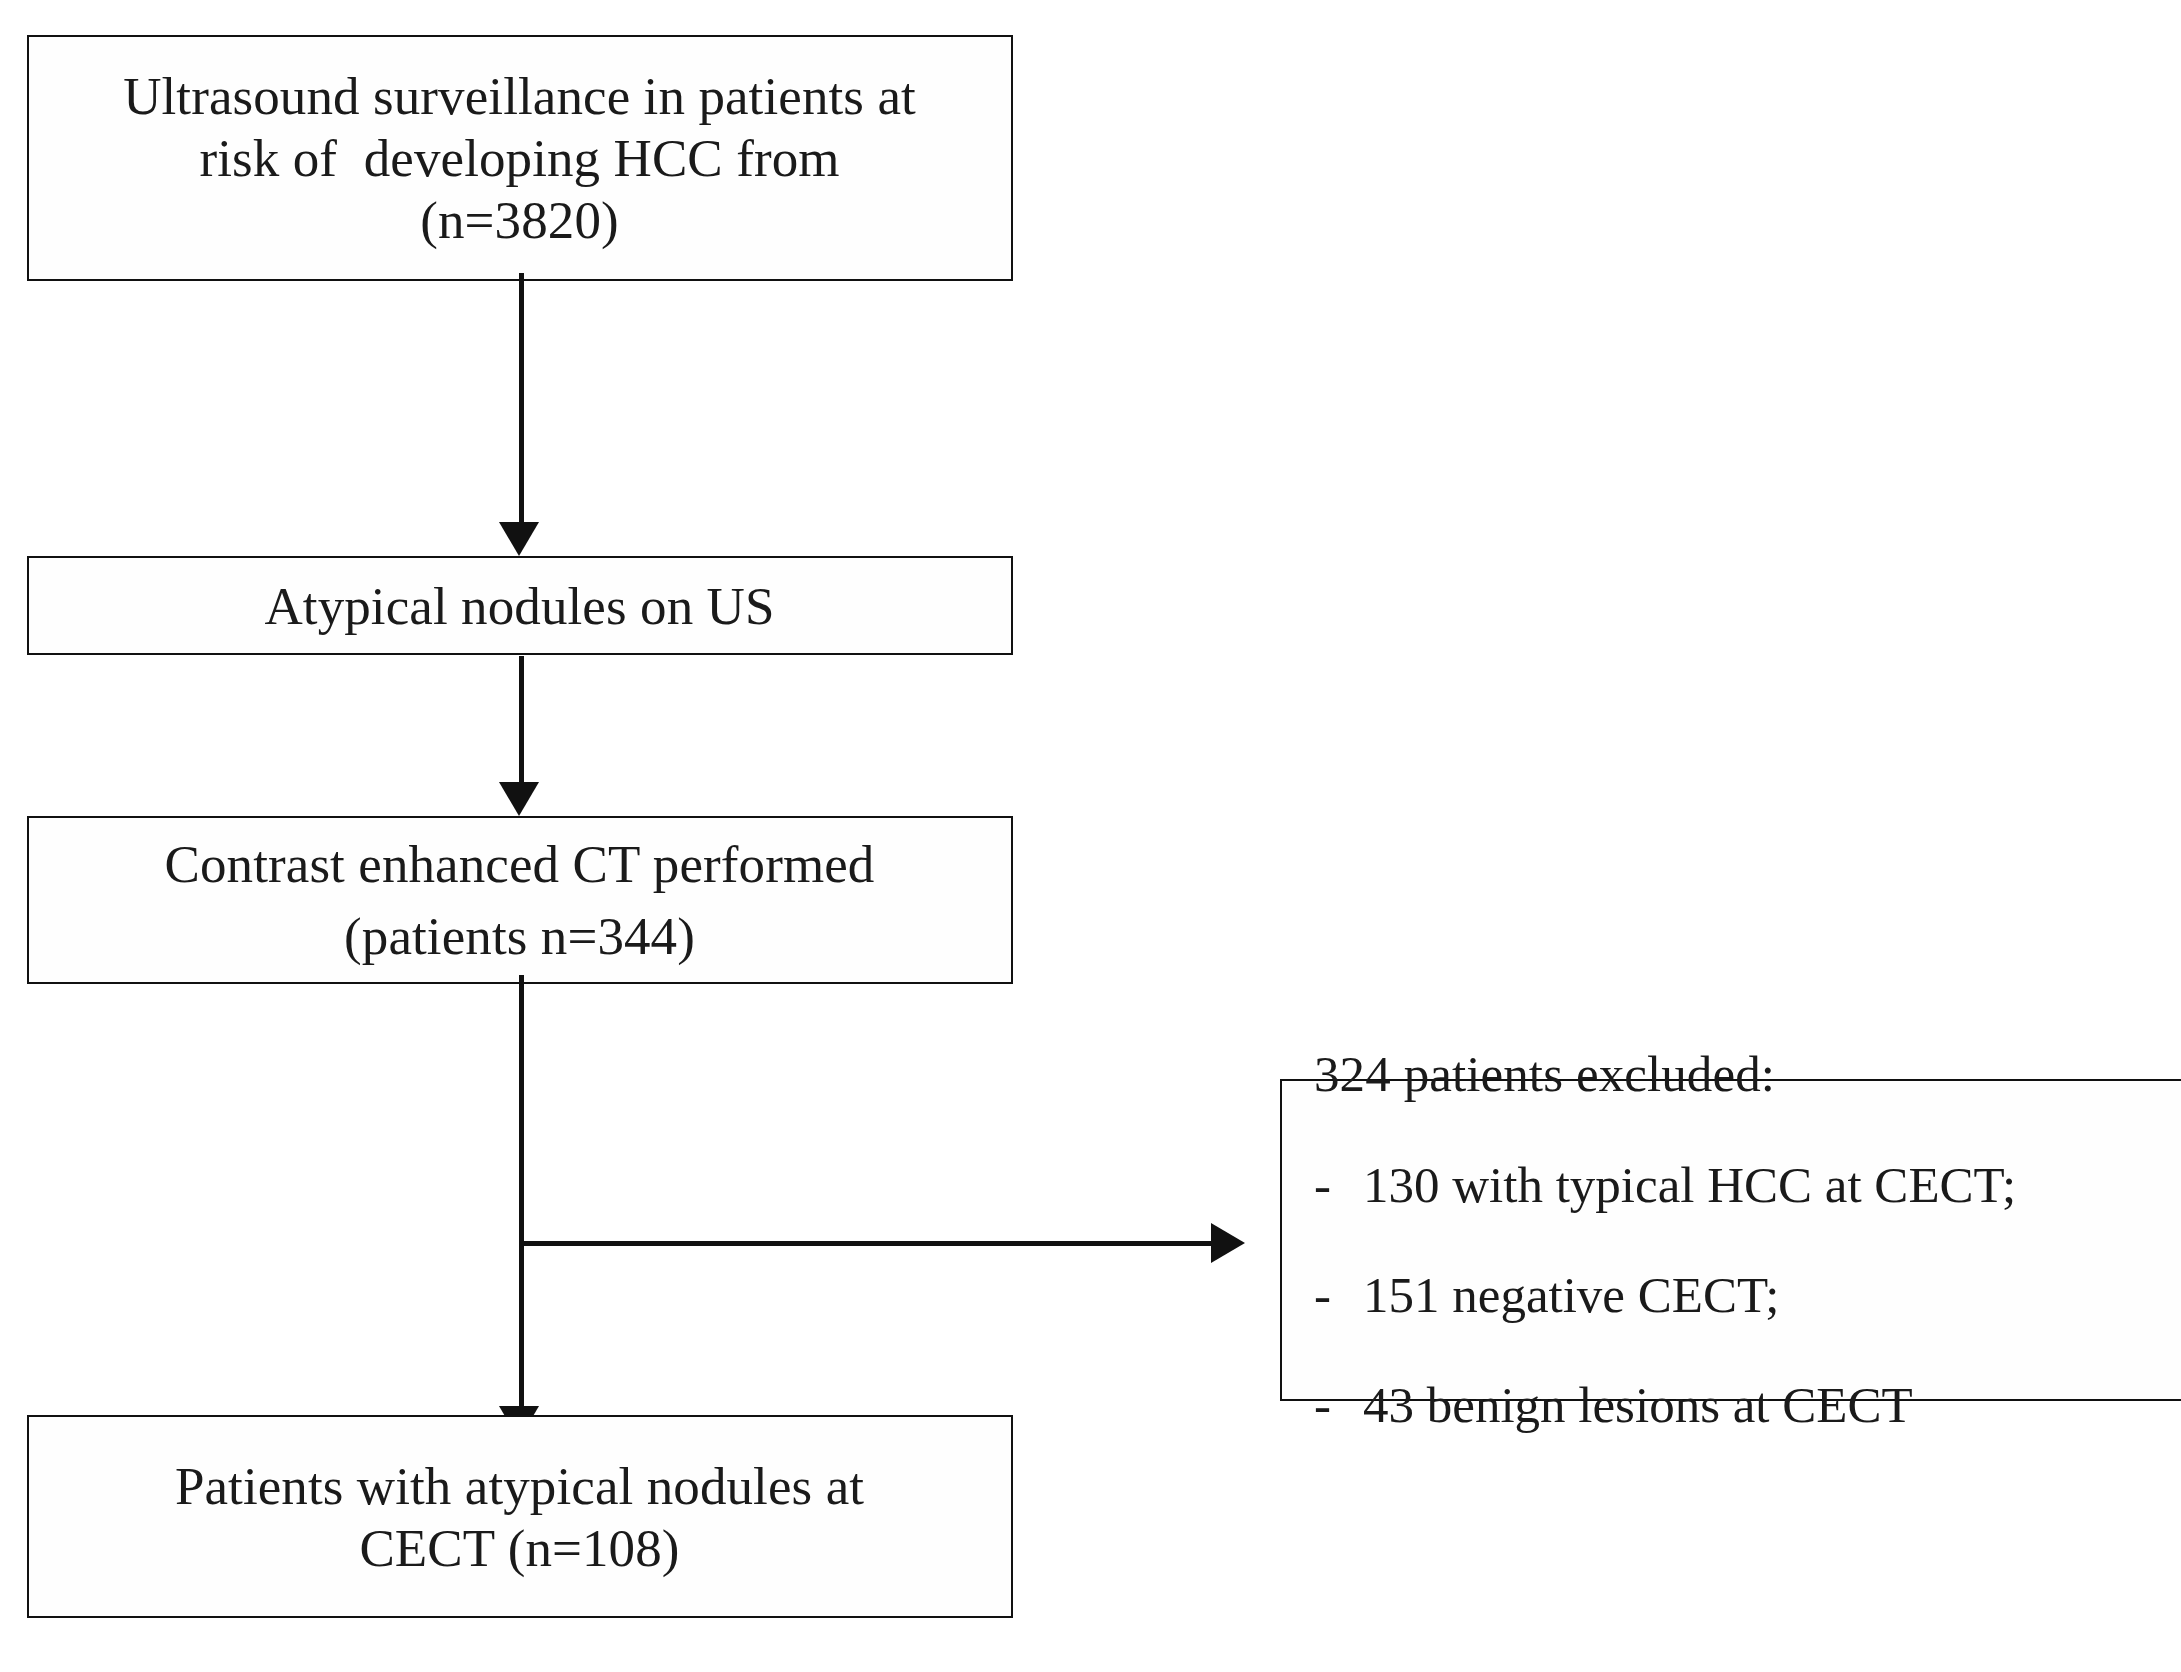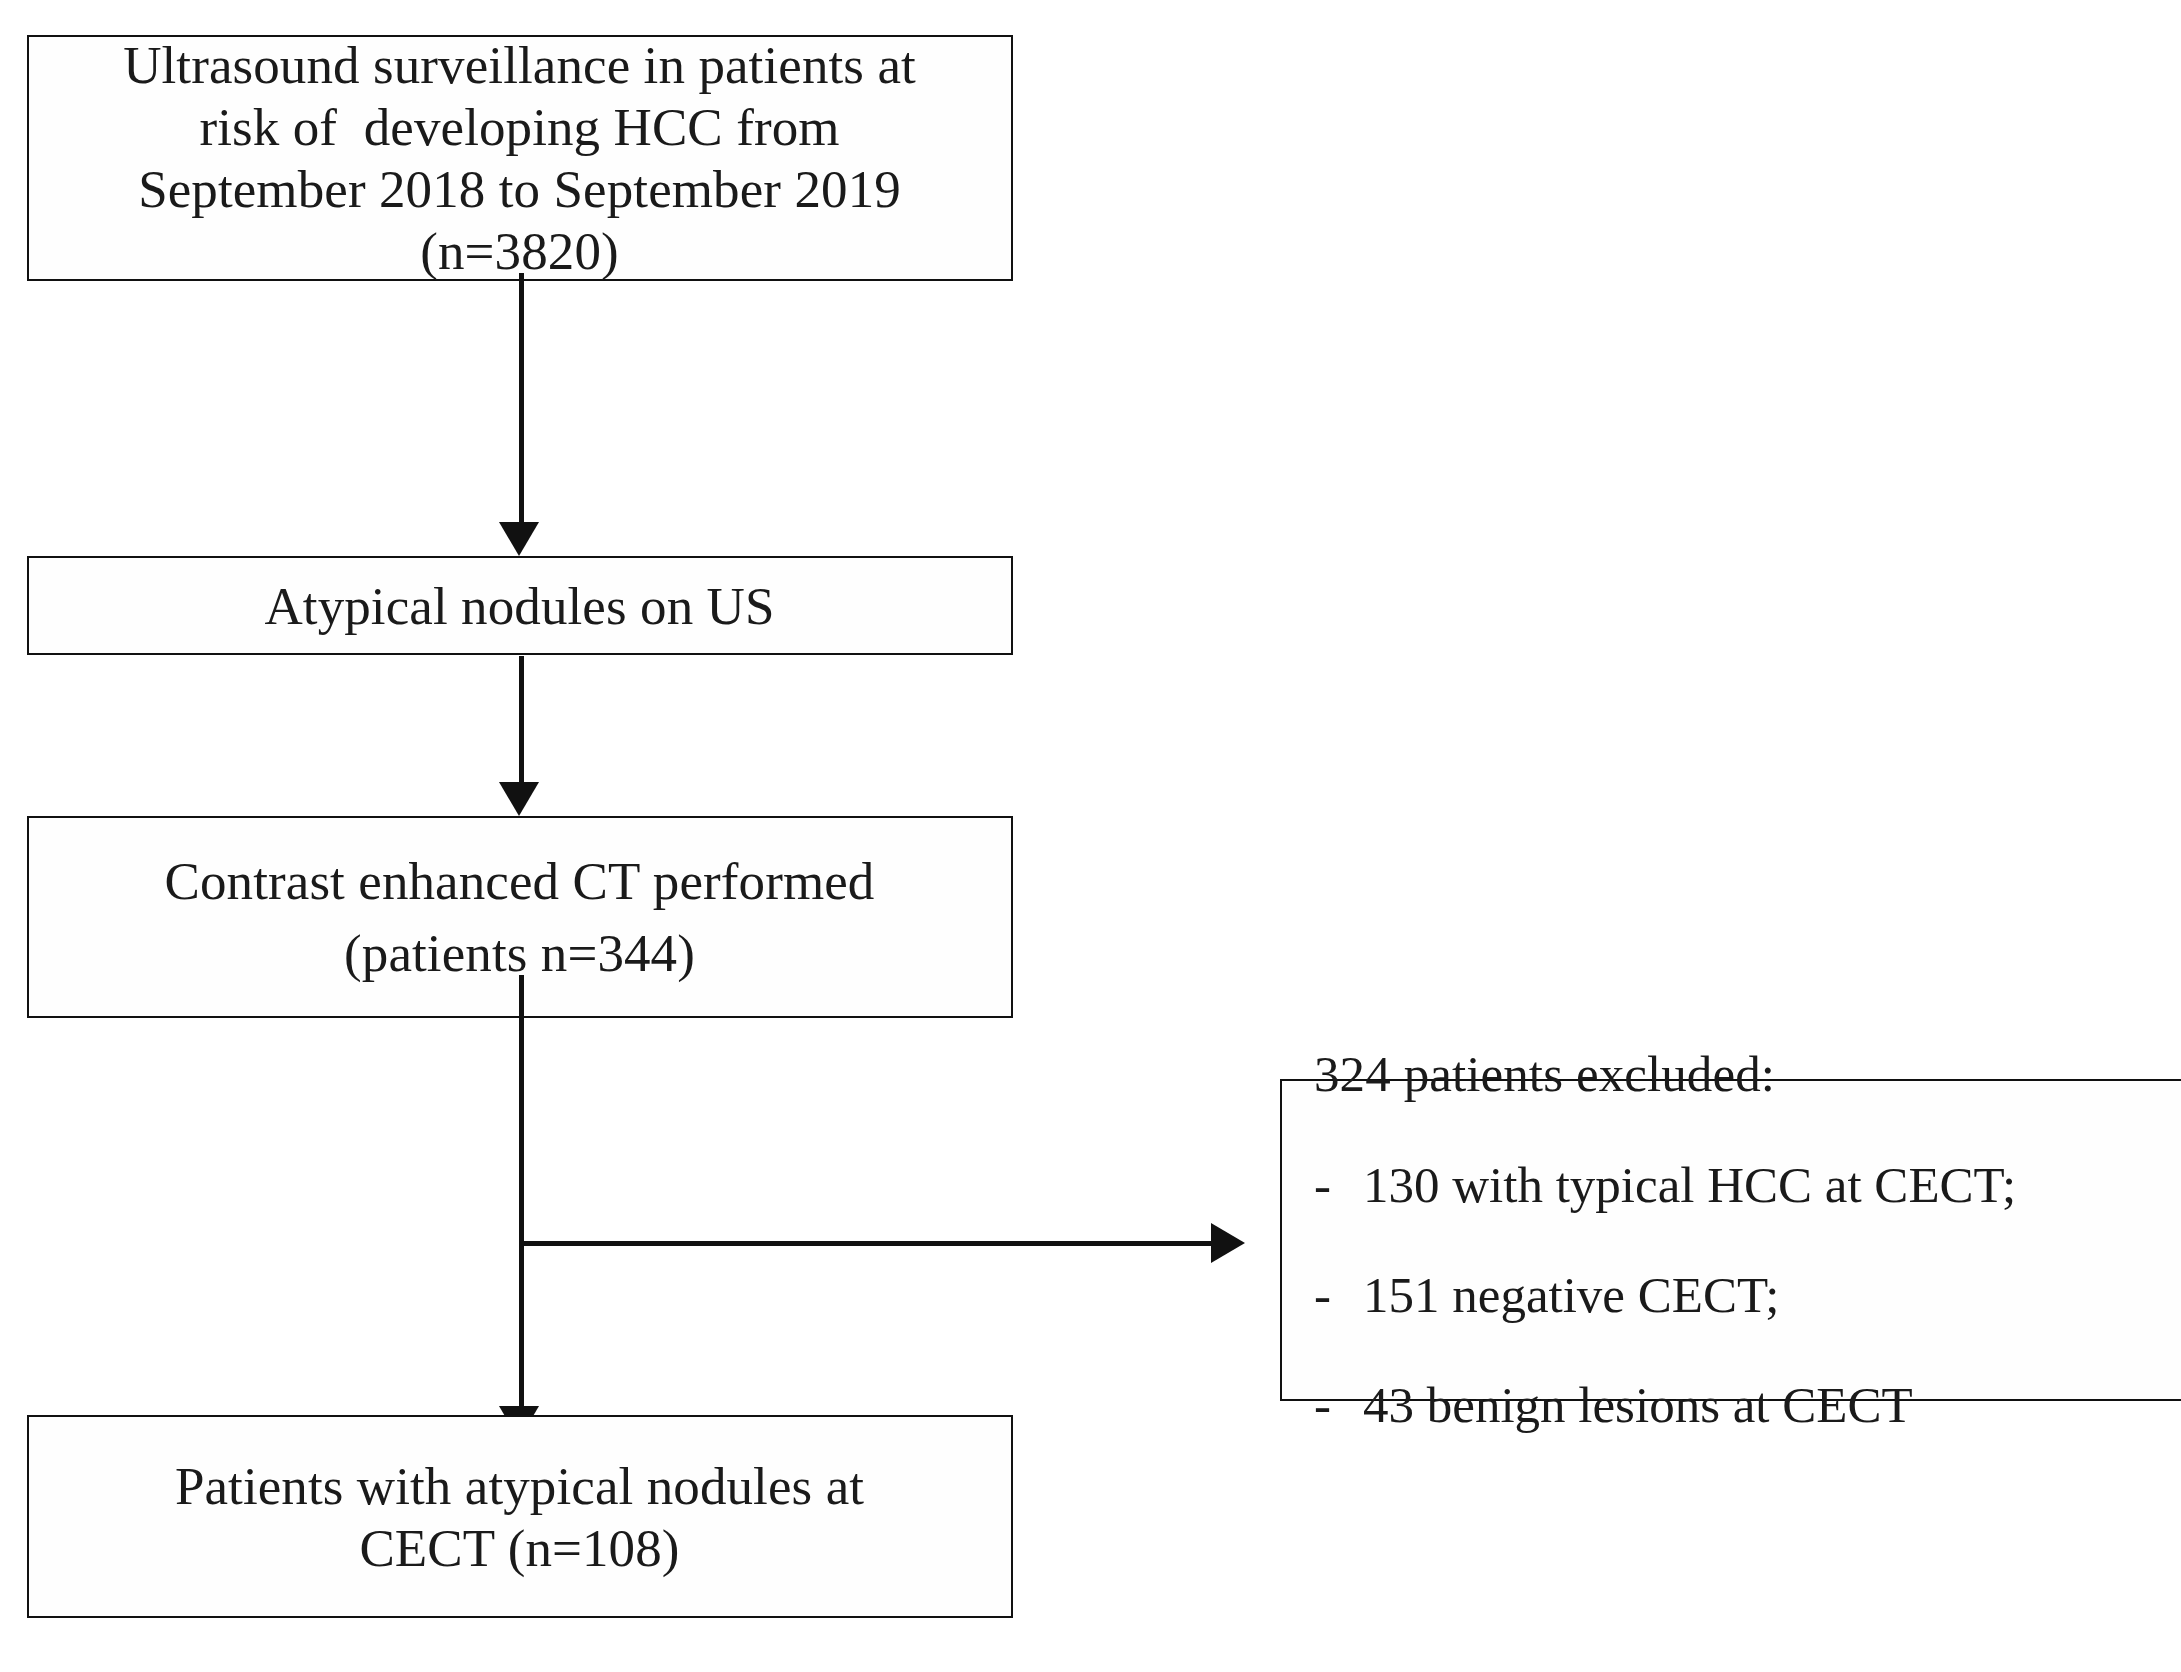--- a/index.html
+++ b/index.html
@@ -34,21 +34,21 @@
     display: block;
     font-size: 53px;
     line-height: 1.17;
     white-space: pre;
     letter-spacing: 0.1px;
   }
 
   
   #node-cohort      { left: 26.5px;  top: 26.5px;   width: 986px; height: 246px; margin-top: 8px; }
   #node-atypical    { left: 26.5px;  top: 556px;  width: 986px; height: 99px; }
-  #node-cect        { left: 26.5px;  top: 816px;  width: 986px; height: 202px; gap: 10px; }
+  #node-cect        { left: 26.5px;  top: 816px;  width: 986px; height: 168px; gap: 10px; }
   #node-final       { left: 26.5px;  top: 1415px; width: 986px; height: 203px; }
 
   
   #node-excluded {
     left: 1280px;
     top: 1079px;
     width: 911px;
     height: 322px;
     justify-content: center;
     align-items: flex-start;
@@ -121,21 +121,20 @@
   #branch-head { left: 1211px; top: 1223px; }
 </style>
 </head>
 <body>
 
 <div id="canvas">
 
   <div class="node" id="node-cohort">
     <span class="line">Ultrasound surveillance in patients at</span>
     <span class="line">risk of  developing HCC from</span>
-    <span class="line">September 2018 to September 2019</span>
     <span class="line">(n=3820)</span>
   </div>
 
   <div class="vline" id="conn1-line"></div>
   <div class="arrow-down" id="conn1-head"></div>
 
   <div class="node" id="node-atypical">
     <span class="line">Atypical nodules on US</span>
   </div>
 

